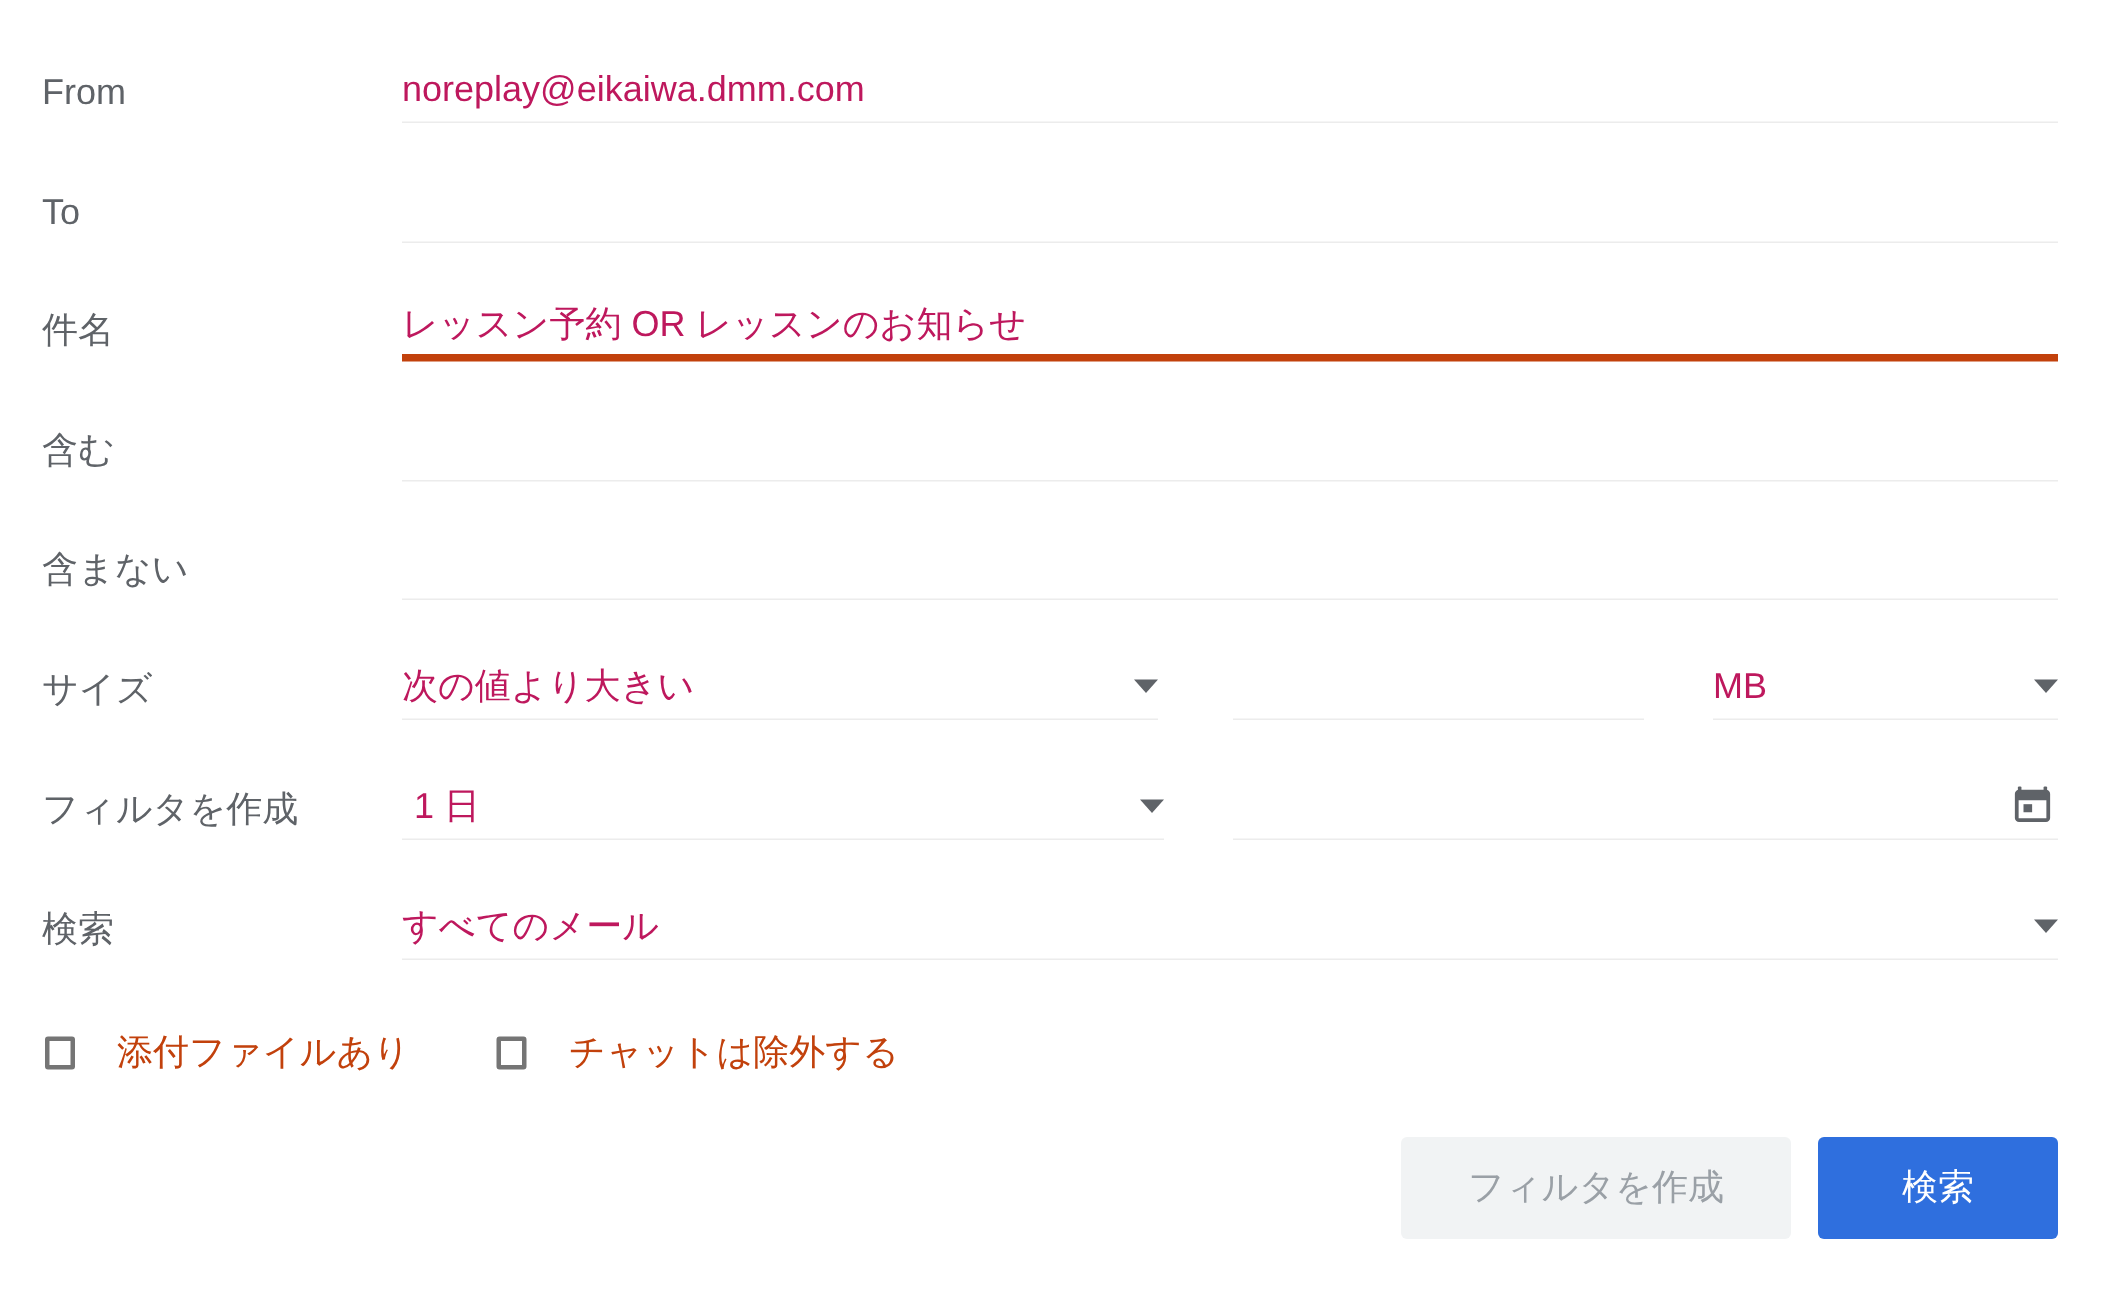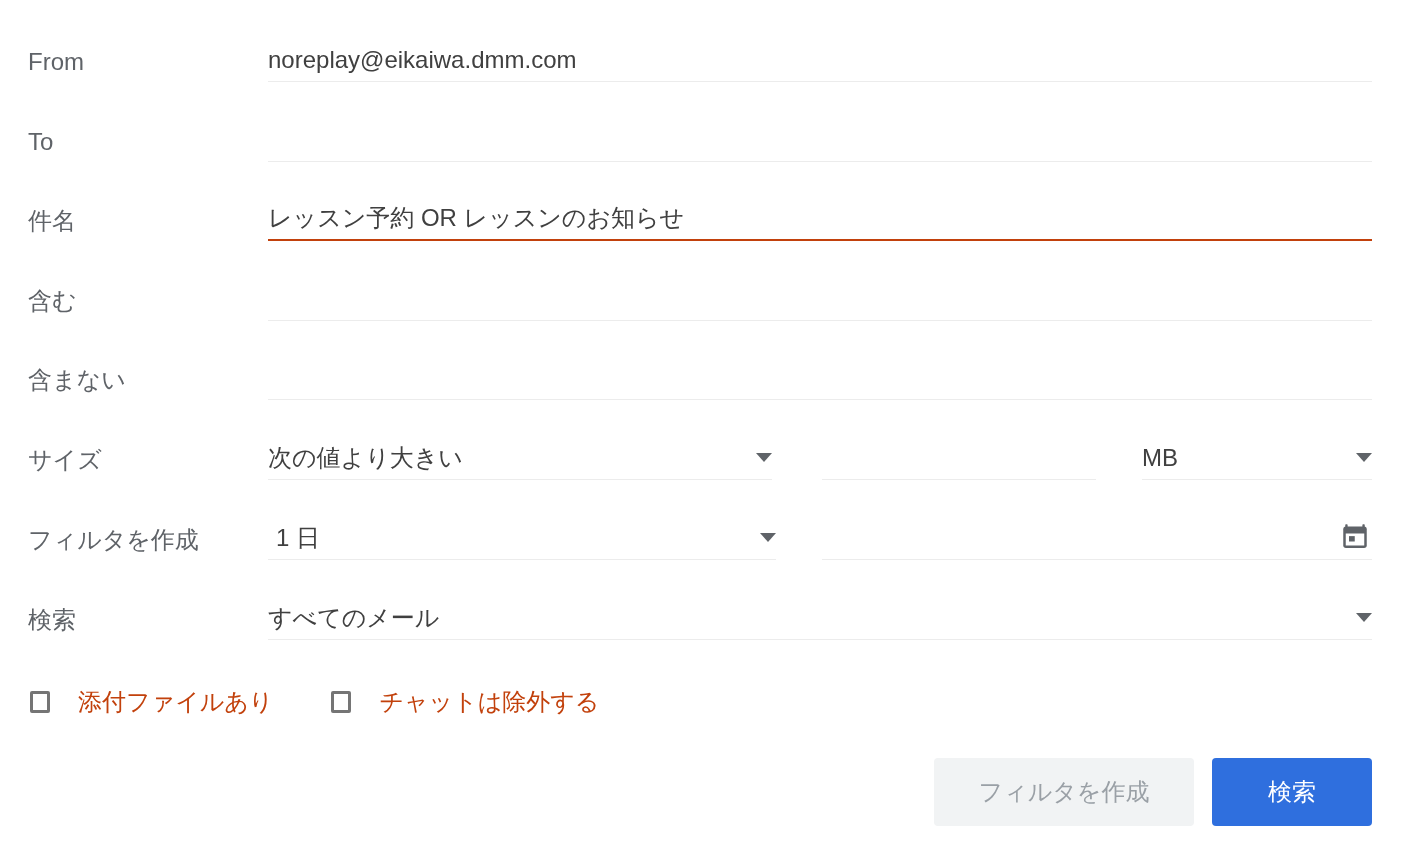--- a/index.html
+++ b/index.html
@@ -51,26 +51,26 @@
   .ul-field {
     position: relative;
     height: 52px;
     box-sizing: border-box;
     border-bottom: 1px solid #ececec;
     display: flex;
     align-items: center;
     padding-top: 8px;
   }
   .ul-field.focused {
-    border-bottom: 2px solid #c2410c;
+    border-bottom: 5px solid #c2410c;
   }
   .ul-value {
     font-size: 24px;
     line-height: 30px;
-    color: #404040;
+    color: #be185d;
     white-space: nowrap;
     overflow: hidden;
   }
   .ul-value.empty { color: #80868b; }
 
   
   .caret {
     position: absolute;
     right: 0;
     top: 25px;

